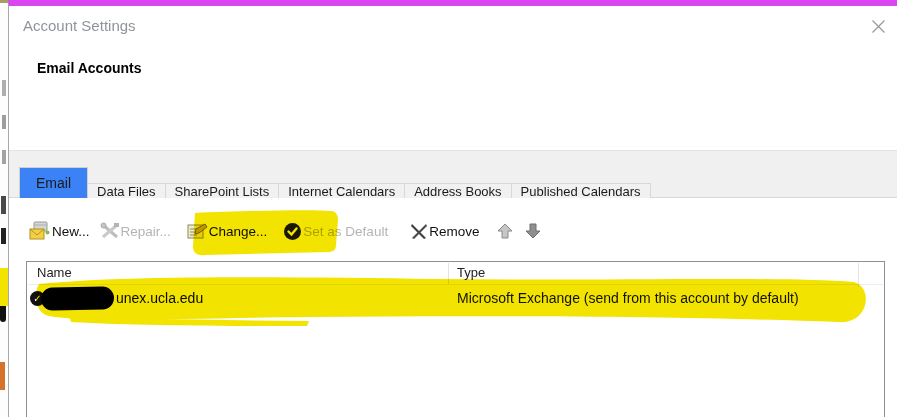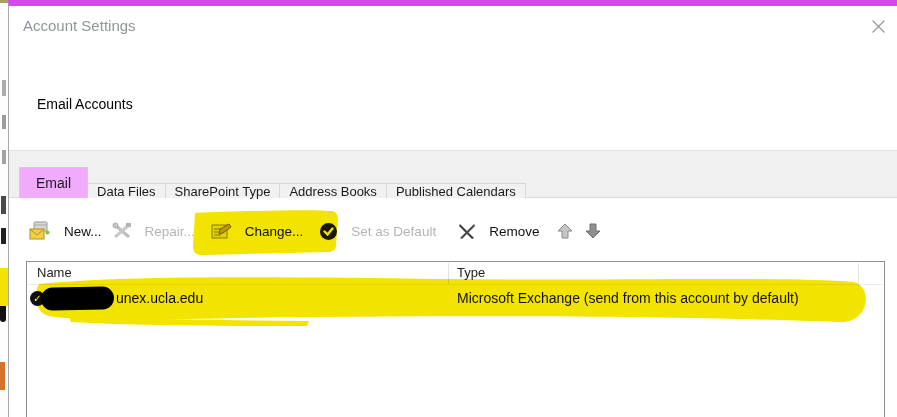--- a/index.html
+++ b/index.html
@@ -10,37 +10,37 @@
   .sliver { position:absolute; left:0; top:0; width:8px; height:417px; background:#fdfdfd; z-index:0; }
   .sliver .frag { position:absolute; }
 
   
   .dialog { position:absolute; left:8px; top:0; right:0; bottom:0; background:#fff;
             border-top:6px solid #d946ef; border-left:1px solid #a8a8a8; z-index:1; }
 
   .title { position:absolute; left:14px; top:11px; font-size:15px; color:#8f949c; }
   .close-btn { position:absolute; right:6px; top:7px; width:26px; height:26px; display:flex; align-items:center; justify-content:center; }
 
-  .h-title { position:absolute; left:28px; top:54px; font-size:14px; font-weight:normal; color:#000;margin-top:36px; }
+  .h-title { position:absolute; left:28px; top:54px; font-size:14px; font-weight:bold; color:#000; }
   .h-desc  { position:absolute; left:56px; top:86px; font-size:13.5px; color:#1c1c1c; }
 
   .divider { position:absolute; left:0; right:0; top:144px; height:1px; background:#e4e4e4; }
 
   
   .tabstrip { position:absolute; left:0; right:0; top:145px; height:47px; background:#f0f0f0; }
   .tabstrip .strip-line { position:absolute; left:0; right:0; bottom:0; height:1px; background:#d9d9d9; }
   .tabs { position:absolute; left:10px; bottom:0; display:flex; align-items:flex-end; }
   .tab { display:flex; align-items:center; height:15px; padding:0 9px; font-size:13px; color:#1a1a1a;
          background:#f1f1f1; border:1px solid #d8d8d8; border-bottom:none; margin-left:-1px; z-index:1; }
-  .tab.active { height:31px; padding:0 16px; font-size:14px; background:#f0abfc; border:1px solid #cfcfcb;
+  .tab.active { height:31px; padding:0 16px; font-size:14px; background:#3b82f6; border:1px solid #cfcfcb;
                 border-bottom:none; z-index:2; margin-left:0; }
 
   
   .toolbar { position:absolute; left:20px; top:203px; height:44px; display:flex; align-items:center; }
-  .tb-btn { display:flex; align-items:center; gap:13px; font-size:13.5px; color:#111; white-space:nowrap; }
+  .tb-btn { display:flex; align-items:center; gap:1px; font-size:13.5px; color:#111; white-space:nowrap; }
   .tb-btn.disabled { color:#b4b4b4; }
   .tb-btn svg { display:block; }
   .sp10{width:10px} .sp16{width:16px} .sp22{width:22px} .sp18{width:18px} .sp12{width:12px}
 
   
   .acct-table { position:absolute; left:17px; top:255px; width:859px; height:161px;
                 border:1px solid #8f8f8f; background:#fff; }
   .col-sep1 { position:absolute; left:421px; top:1px; height:21px; width:1px; background:#e3e3e3; }
   .col-sep2 { position:absolute; left:831px; top:1px; height:24px; width:1px; background:#e3e3e3; }
   .head-line { position:absolute; left:1px; right:1px; top:22px; height:1px; background:#ececec; }
@@ -92,21 +92,24 @@
   <div class="tabstrip">
     <div class="strip-line"></div>
     <div class="tabs">
       <div class="tab active">
           <span>Email</span>
         </div>
       <div class="tab">
           <span>Data Files</span>
         </div>
       <div class="tab">
-          <span>SharePoint Type</span>
+          <span>SharePoint Lists</span>
+        </div>
+      <div class="tab">
+          <span>Internet Calendars</span>
         </div>
       <div class="tab">
           <span>Address Books</span>
         </div>
       <div class="tab">
           <span>Published Calendars</span>
         </div>
     </div>
   </div>
 

